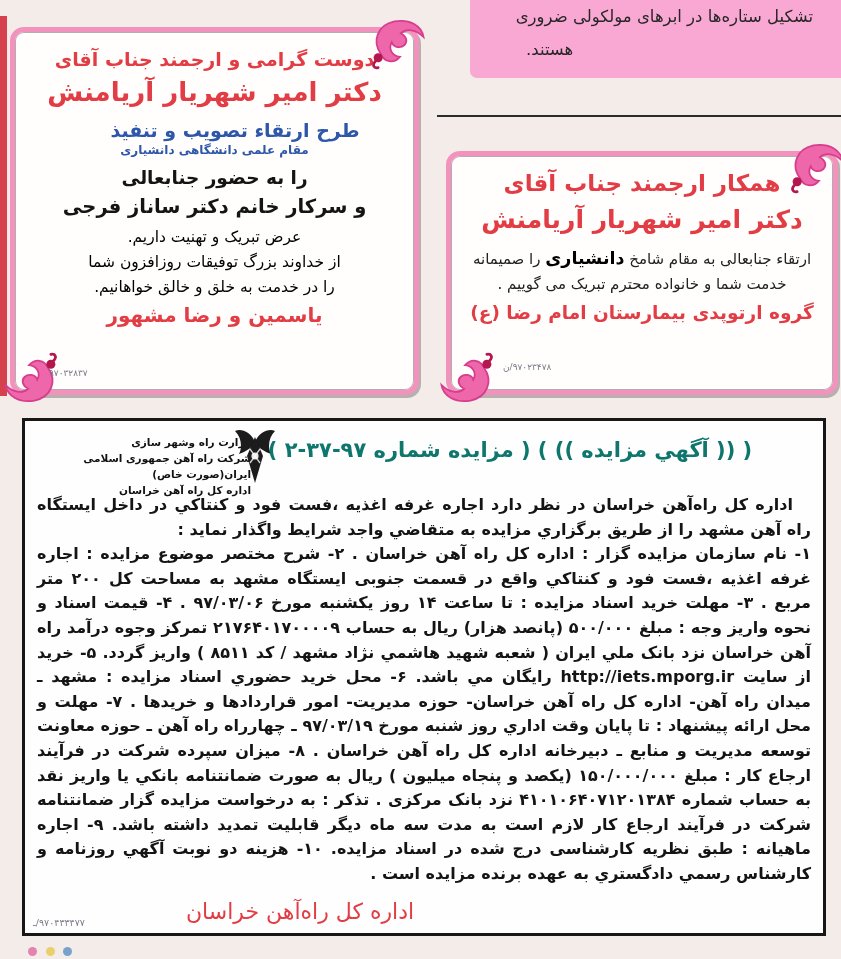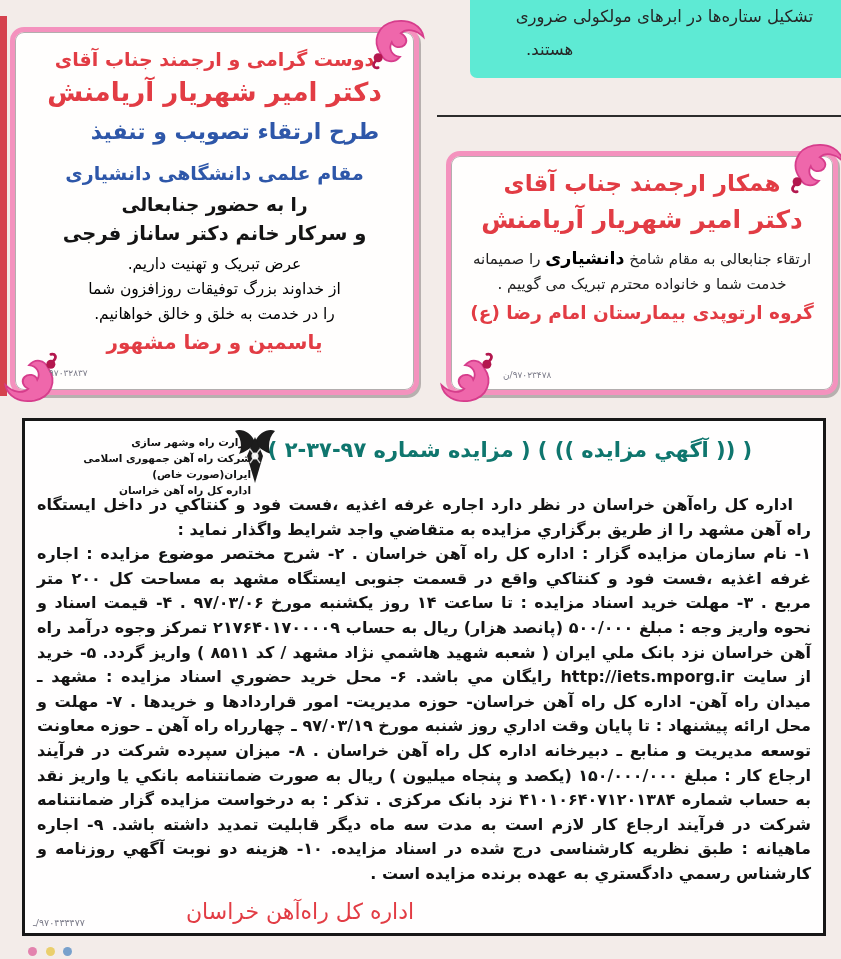--- a/index.html
+++ b/index.html
@@ -9,21 +9,21 @@
     font-family:"DejaVu Sans",sans-serif;
   }
   .abs{position:absolute;}
   .rtl{direction:rtl;}
   .nowrap{white-space:nowrap;}
 
   
   #red-strip{left:0;top:16px;width:7px;height:380px;background:#d5424e;}
 
   
-  #top-article{left:470px;top:0;width:371px;height:78px;background:#5eead4;border-radius:0 0 0 7px;}
+  #top-article{left:470px;top:0;width:371px;height:78px;background:#f9a8d4;border-radius:0 0 0 7px;}
   #top-article .a-line1{position:absolute;top:7px;right:28px;font-size:16.5px;color:#262626;}
   #top-article .a-line2{position:absolute;top:40px;left:56px;font-size:16.5px;color:#262626;}
   #divider-rule{left:437px;top:115px;width:404px;height:2px;background:#2c2c2c;}
 
   
   .pink-card{
     background:#fffefd;
     border:5px solid #f492be;
     border-radius:14px;
     box-shadow: inset 0 0 0 1px #b3aeae, 2px 3px 0 rgba(110,105,105,.45);
@@ -32,37 +32,37 @@
   #card-left{left:10px;top:27px;width:399px;height:358px;}
   #card-right{left:446px;top:151px;width:382px;height:234px;}
   .red-t{color:#e23c44;font-weight:bold;}
   .blue-t{color:#2e57a9;font-weight:bold;}
   .blk-b{color:#141414;font-weight:bold;}
   .blk-n{color:#000000;}
   .ref-num{position:absolute;font-size:9px;color:#7a7a88;letter-spacing:1px;}
 
   #card-left .cl1{font-size:19px;margin-top:16px;}
   #card-left .cl2{font-size:26px;margin-top:7px;}
-  #card-left .cl3{font-size:22px;margin-top:12px;padding-left:41px;}
-  #card-left .cl4{font-size:19px;margin-top:18px;}
+  #card-left .cl3{font-size:19px;margin-top:12px;padding-left:41px;}
+  #card-left .cl4{font-size:12px;margin-top:2px;}
   #card-left .cl5{font-size:18.5px;margin-top:10px;}
   #card-left .cl6{font-size:19.5px;margin-top:7px;}
   #card-left .cl7{font-size:15.5px;margin-top:10px;}
   #card-left .cl8{font-size:15.5px;margin-top:7px;}
   #card-left .cl9{font-size:15.5px;margin-top:7px;}
   #card-left .cl10{font-size:20px;margin-top:7px;}
   #card-left .ref-num{left:34px;bottom:12px;}
 
   #card-right .cr1{font-size:23px;margin-top:14px;}
   #card-right .cr2{font-size:25px;margin-top:9px;}
   #card-right .cr3{font-size:15px;margin-top:14px;color:#222;}
   #card-right .cr3 b{font-size:17.5px;color:#000;}
   #card-right .cr4{font-size:15px;margin-top:7px;color:#222;}
   #card-right .cr5{font-size:18.5px;margin-top:9px;}
-  #card-right .ref-num{left:52px;bottom:10px;}
+  #card-right .ref-num{left:52px;bottom:18px;}
 
   
   .orn{position:absolute;width:58px;height:58px;pointer-events:none;}
   .orn.tr{top:-16px;right:-14px;}
   .orn.bl{bottom:-16px;left:-14px;transform:rotate(180deg);}
 
   
   #auction-box{left:22px;top:418px;width:798px;height:512px;background:#fffefe;border:3px solid #171717;}
   #auction-org{position:absolute;left:48px;top:13px;width:178px;text-align:right;
     font-size:10.5px;font-weight:bold;color:#111;line-height:16px;}

